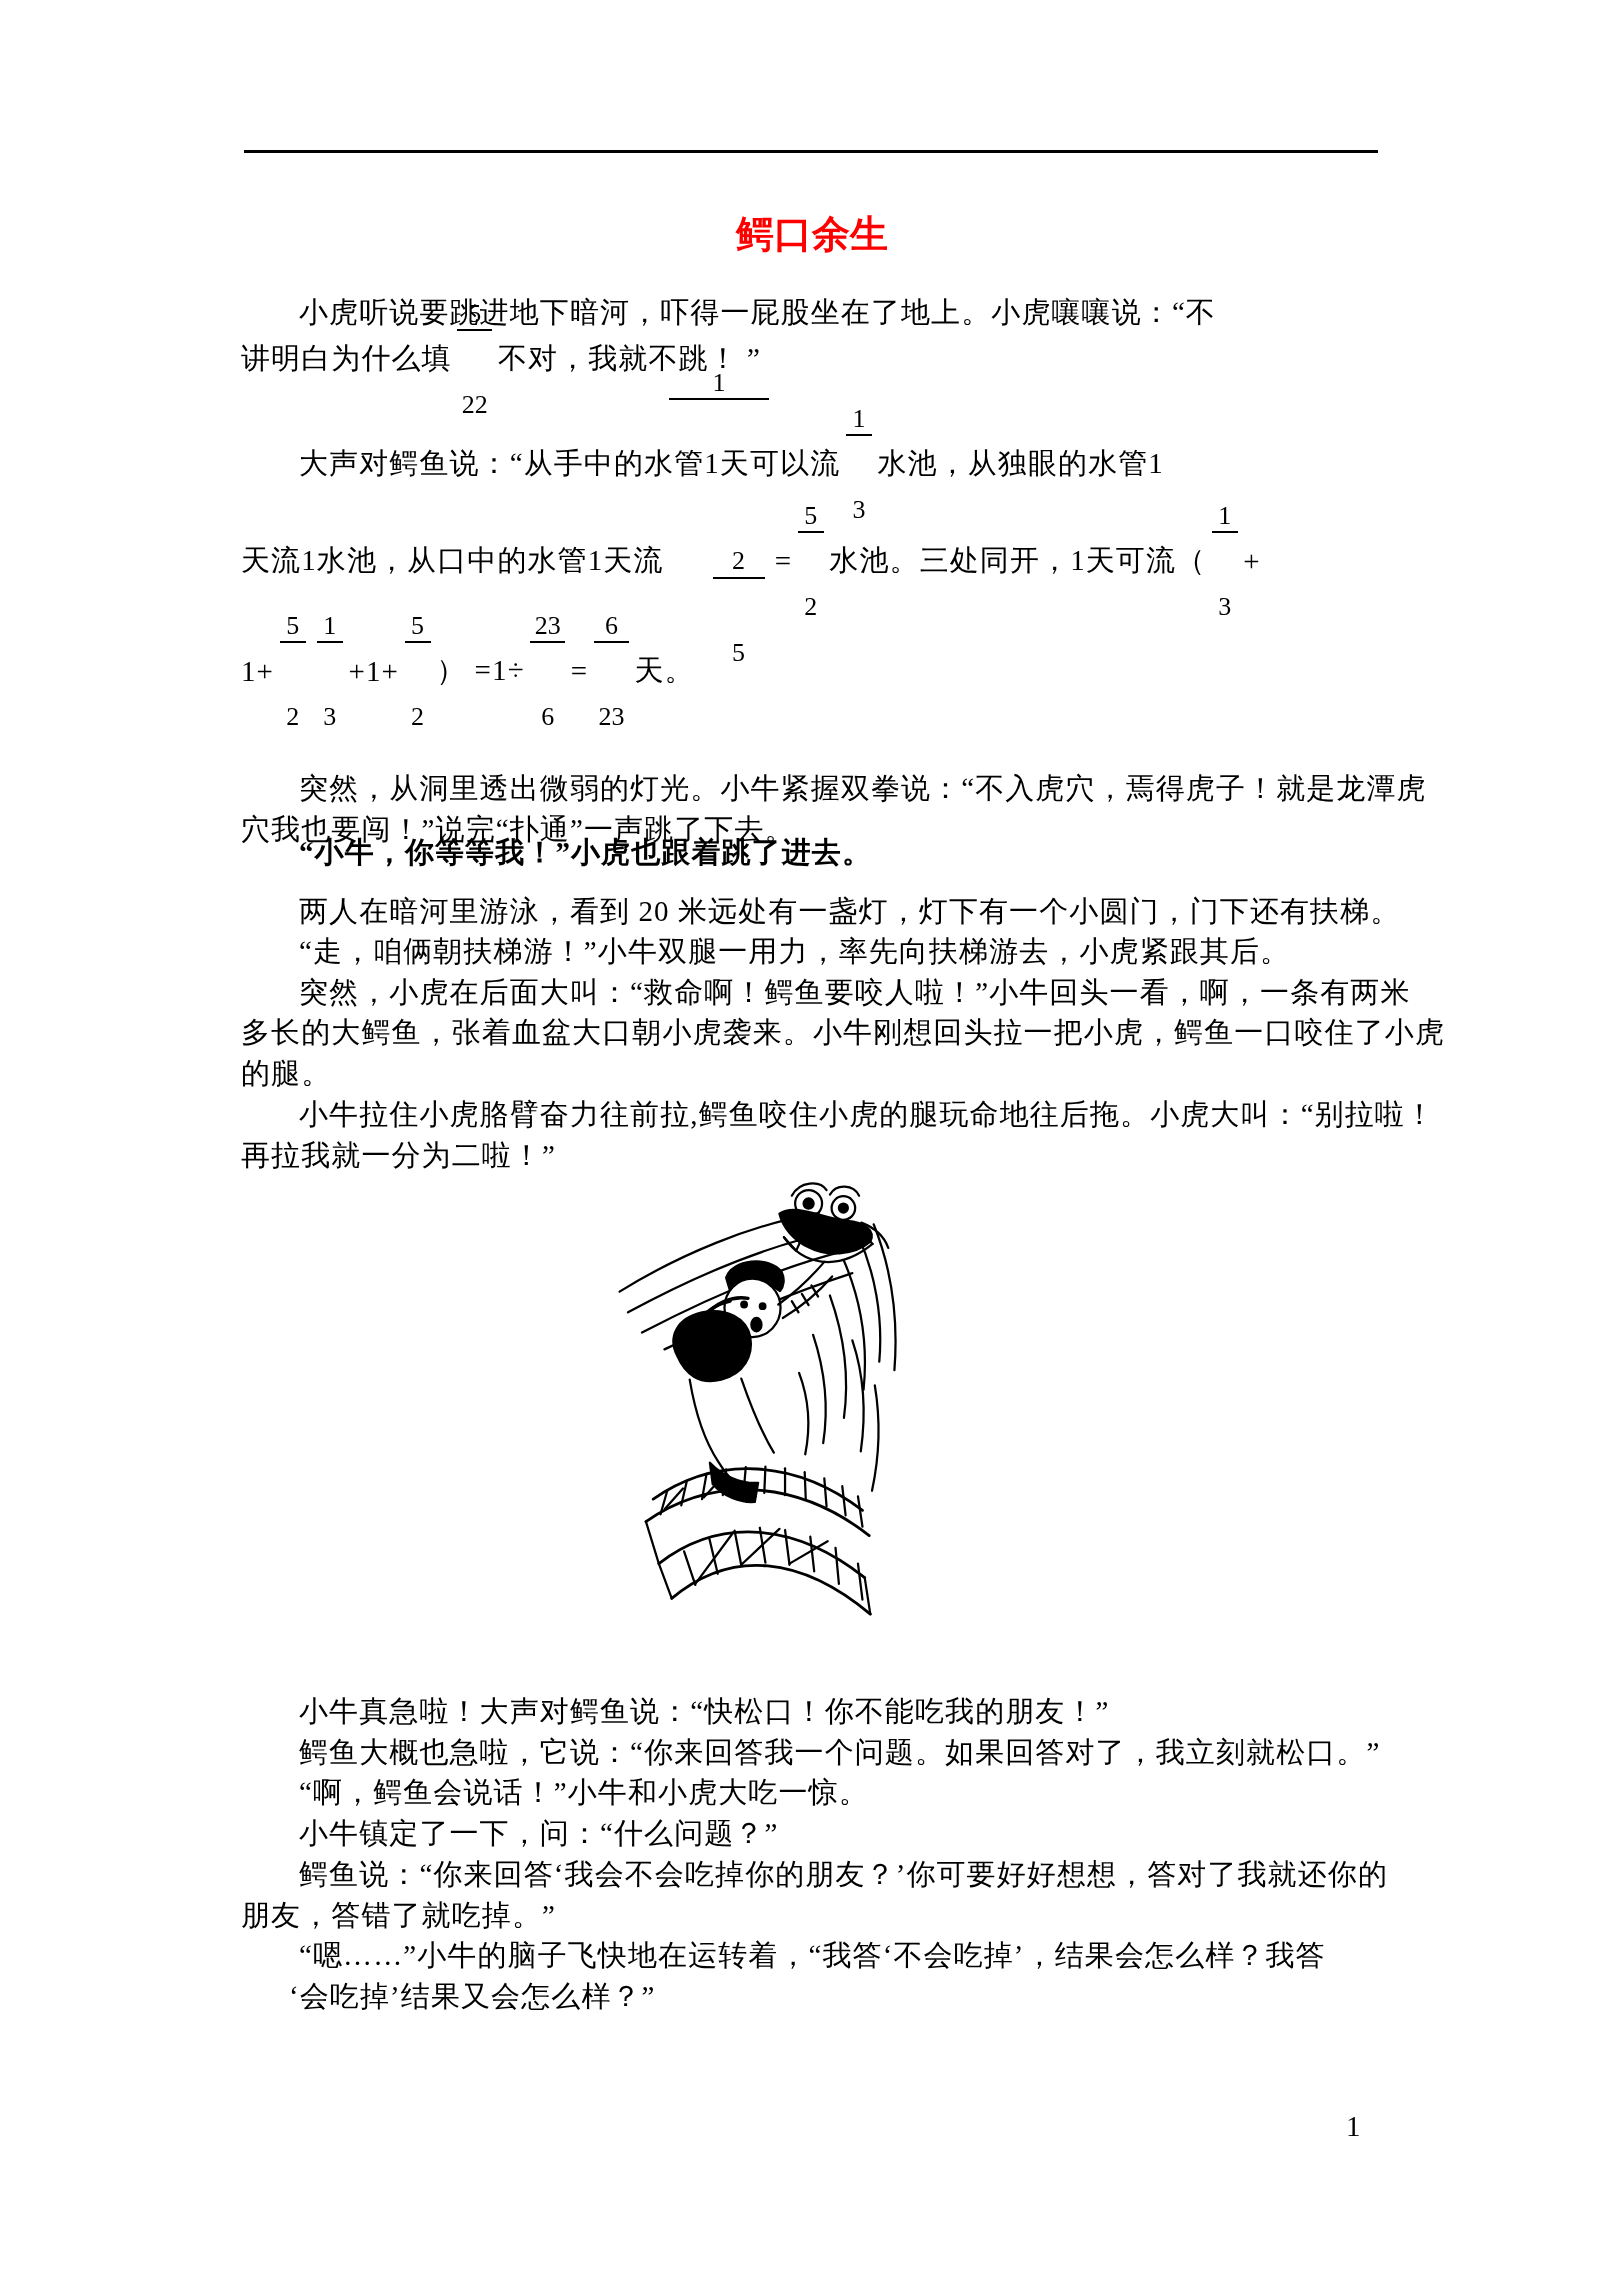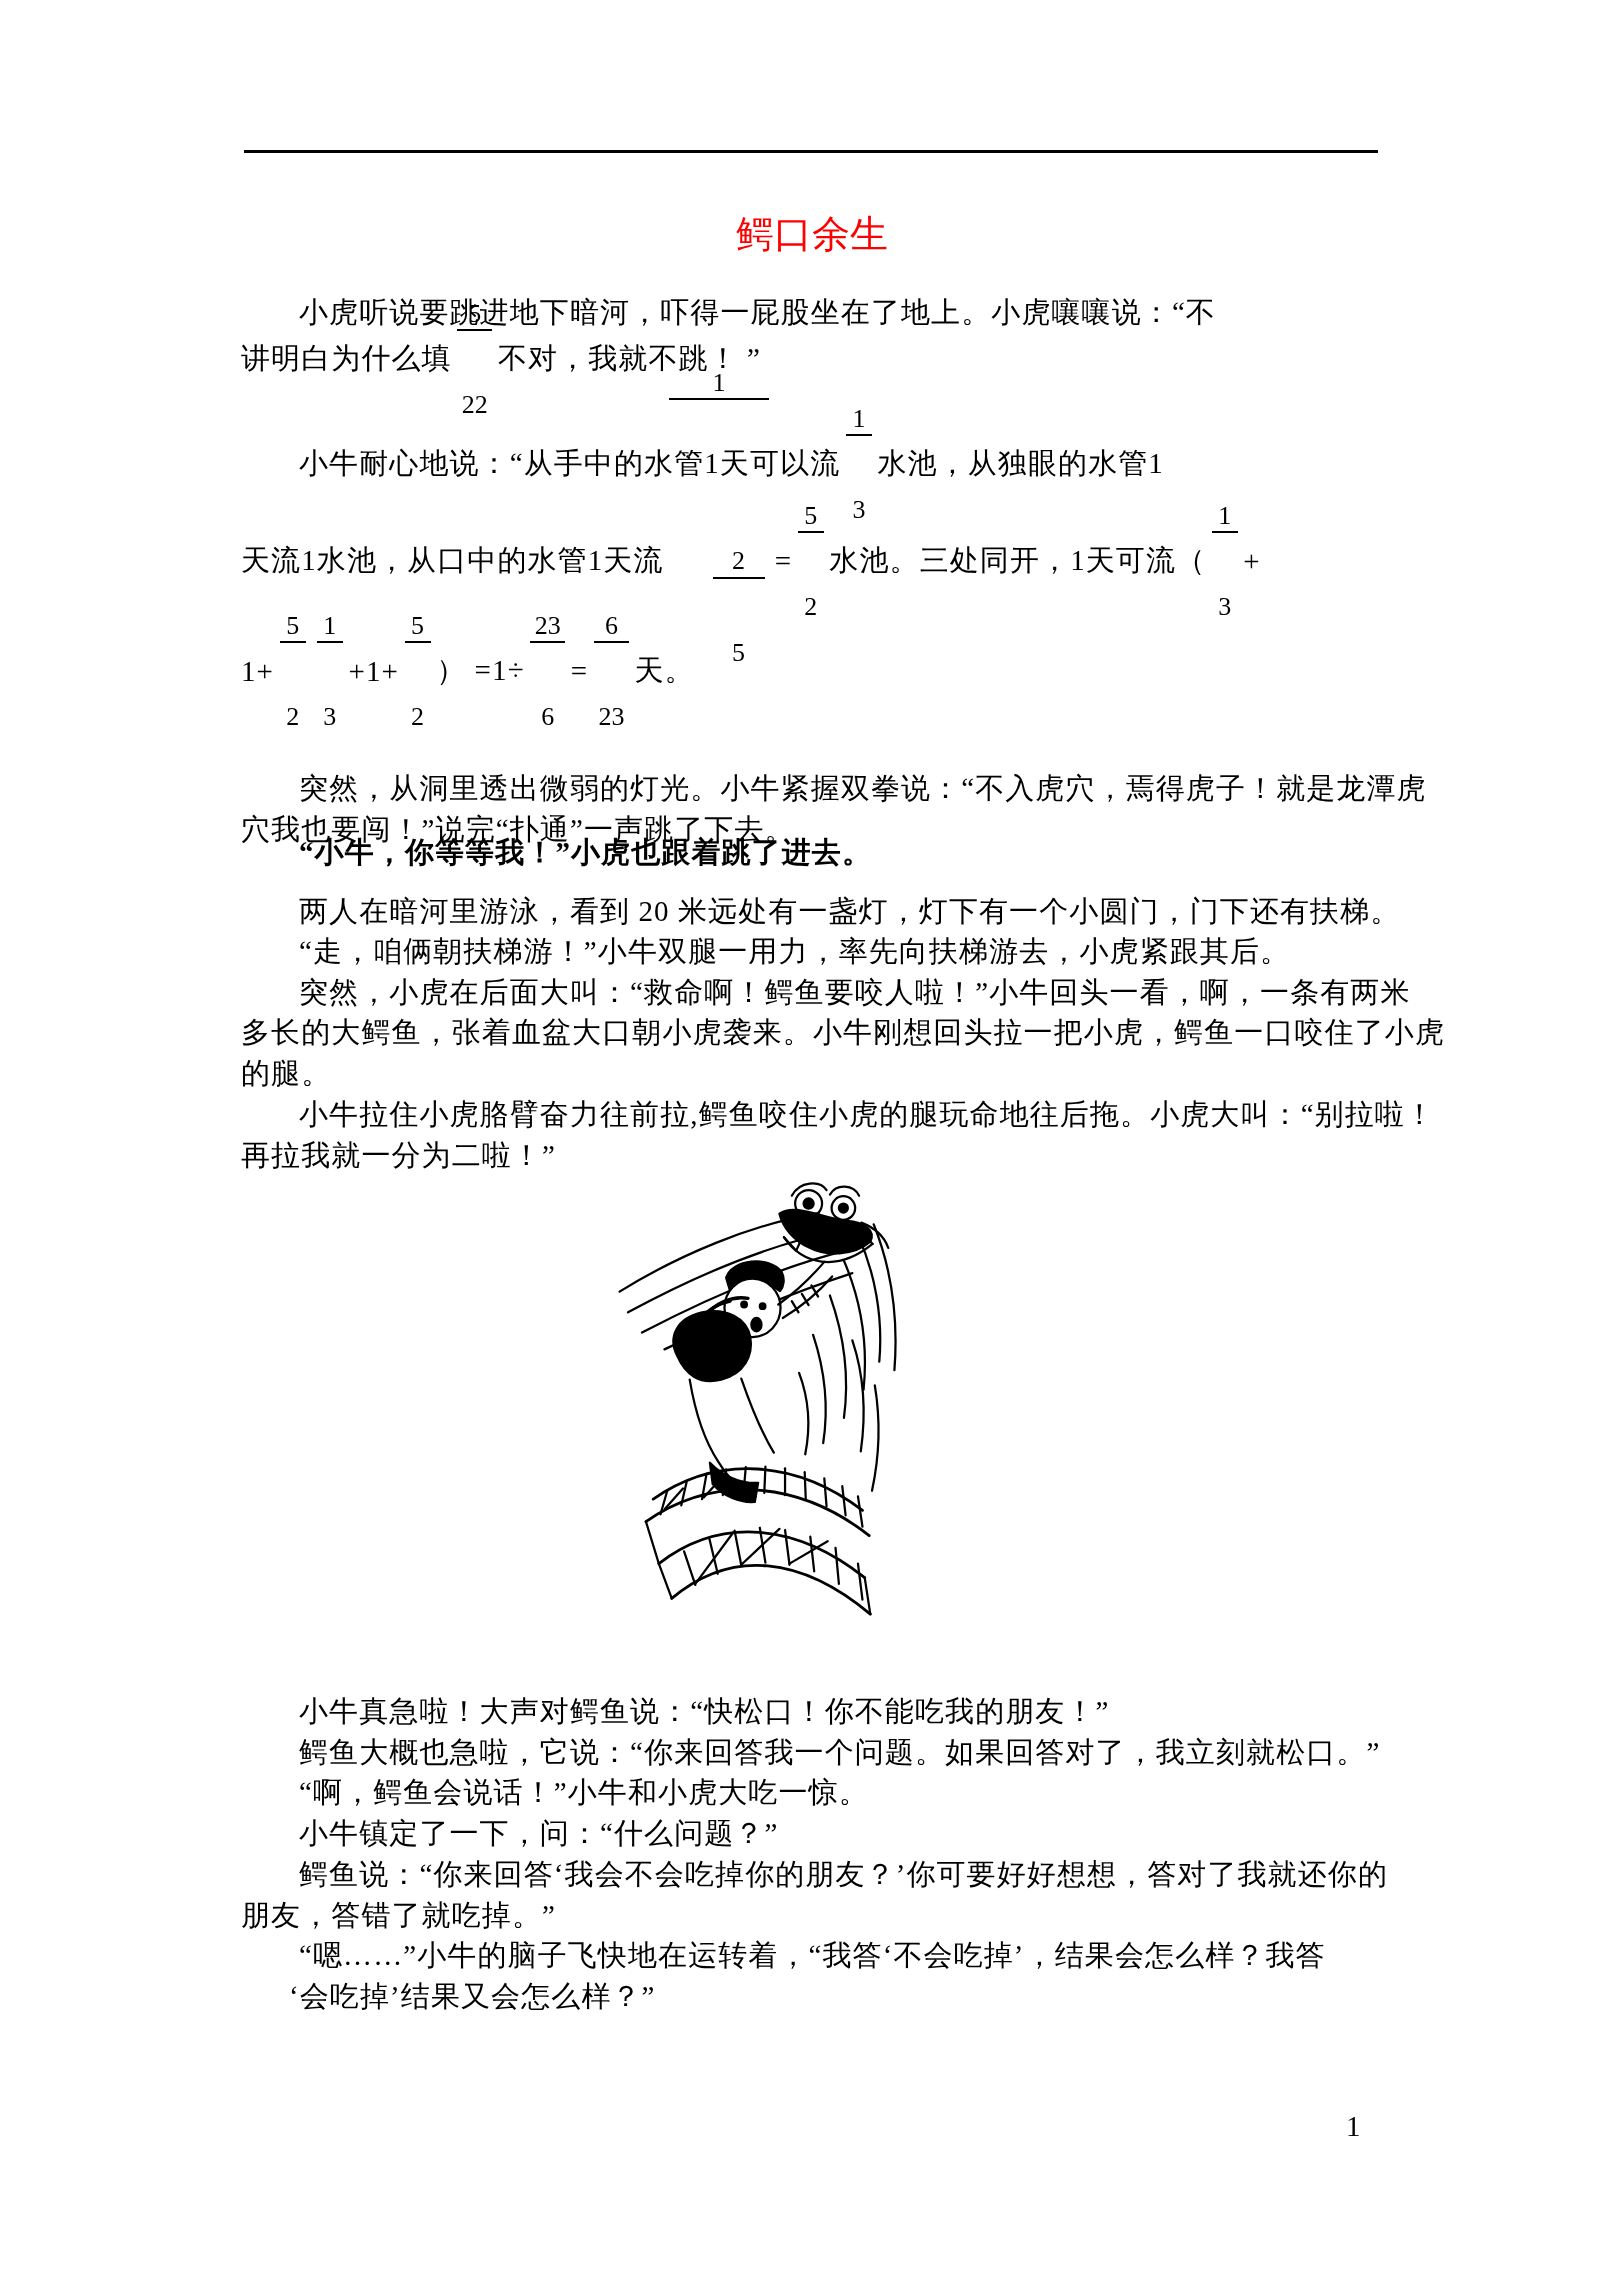--- a/index.html
+++ b/index.html
@@ -4,21 +4,21 @@
 <style>
   html,body{margin:0;padding:0;}
   body{
     width:1623px;height:2295px;position:relative;background:#ffffff;
     font-family:"Liberation Serif","DejaVu Serif",serif;color:#000;
     overflow:hidden;
   }
   .rule{position:absolute;background:#000;}
   .title{
     position:absolute;left:244px;top:209px;width:1136px;height:50px;
-    text-align:center;font-size:38px;font-weight:normal;line-height:50px;
+    text-align:center;font-size:38px;font-weight:bold;line-height:50px;
   }
   .line{
     position:absolute;left:241px;height:40px;display:flex;align-items:center;
     font-size:29px;white-space:pre;letter-spacing:1.1px;
   }
   .indent{padding-left:58px;}
   .frac{
     display:inline-block;vertical-align:middle;text-align:center;
     font-size:26px;line-height:1.12;letter-spacing:0;margin:0 5.6px;
   }
@@ -41,21 +41,21 @@
 <div class="line" style="top:339px;">
   <span>讲明白为什么填</span>
   <span class="frac">
     <span class="fnum">5</span>
     <span class="fden">22</span>
   </span>
   <span>不对，我就不跳！ ”</span>
 </div>
 
 <div class="line indent" style="top:444px;">
-  <span>小牛耐心地说：“从手中的水管1天可以流</span>
+  <span>大声对鳄鱼说：“从手中的水管1天可以流</span>
   <span class="frac">
     <span class="fnum">1</span>
     <span class="fden">3</span>
   </span>
   <span>水池，从独眼的水管1</span>
 </div>
 
 <div class="line" style="top:541px;">
   <span>天流1水池，从口中的水管1天流</span>
   <span class="frac">

